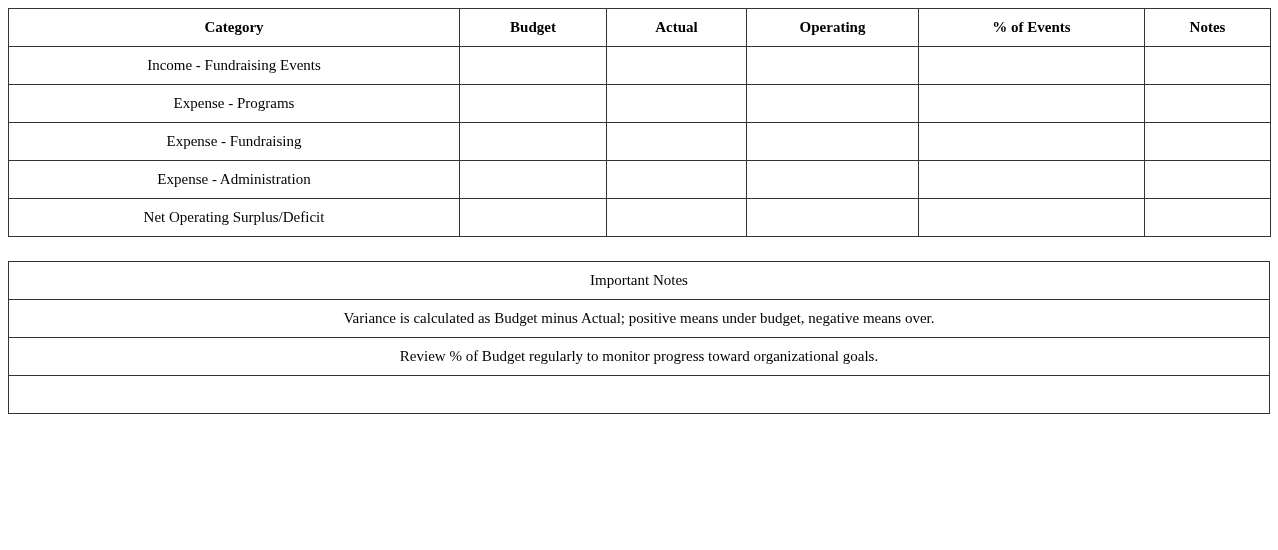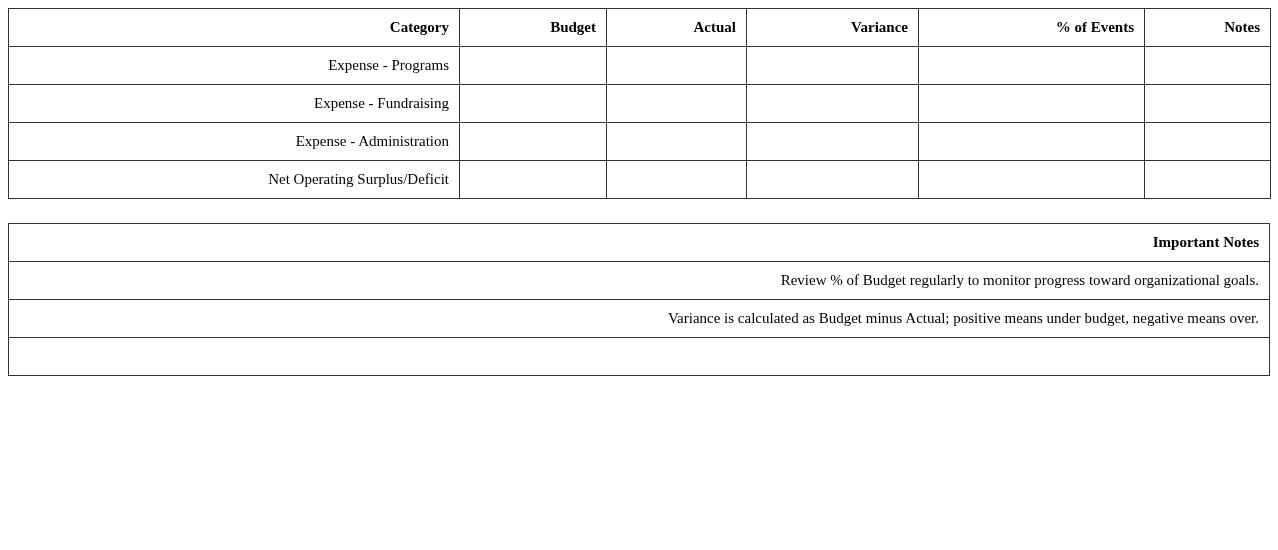--- a/index.html
+++ b/index.html
@@ -11,52 +11,60 @@
     }
     table {
       border-collapse: collapse;
       width: 1262px;
       table-layout: fixed;
     }
     td, th {
       border: 1px solid #333;
       height: 38px;
       padding: 0 10px;
-      text-align: right;
+      text-align: center;
       vertical-align: middle;
       box-sizing: border-box;
       font-weight: normal;
     }
     th { font-weight: bold; }
     .notes-table { margin-top: 24px; }
-    .notes-table th { font-weight: bold; }
+    .notes-table th { font-weight: normal; }
   </style>
 </head>
 <body>
 
 <table>
   <colgroup>
     <col style="width:451px">
       <col style="width:147px">
       <col style="width:140px">
     <col style="width:172px">
       <col style="width:226px">
       <col style="width:126px">
   </colgroup>
   <thead>
     <tr>
       <th>Category</th>
       <th>Budget</th>
       <th>Actual</th>
-      <th>Variance</th>
+      <th>Operating</th>
       <th>% of Events</th>
       <th>Notes</th>
     </tr>
   </thead>
   <tbody>
+    <tr>
+      <td>Income - Fundraising Events</td>
+      <td></td>
+      <td></td>
+      <td></td>
+      <td></td>
+      <td></td>
+    </tr>
     <tr>
       <td>Expense - Programs</td>
       <td></td>
       <td></td>
       <td></td>
       <td></td>
       <td></td>
     </tr>
     <tr>
       <td>Expense - Fundraising</td>
@@ -86,22 +94,22 @@
 </table>
 
 <table class="notes-table">
   <thead>
     <tr>
       <th>Important Notes</th>
     </tr>
   </thead>
   <tbody>
     <tr>
-        <td>Review % of Budget regularly to monitor progress toward organizational goals.</td>
+        <td>Variance is calculated as Budget minus Actual; positive means under budget, negative means over.</td>
       </tr>
     <tr>
-        <td>Variance is calculated as Budget minus Actual; positive means under budget, negative means over.</td>
+        <td>Review % of Budget regularly to monitor progress toward organizational goals.</td>
       </tr>
     <tr>
         <td></td>
       </tr>
   </tbody>
 </table>
 
 </body></html>

